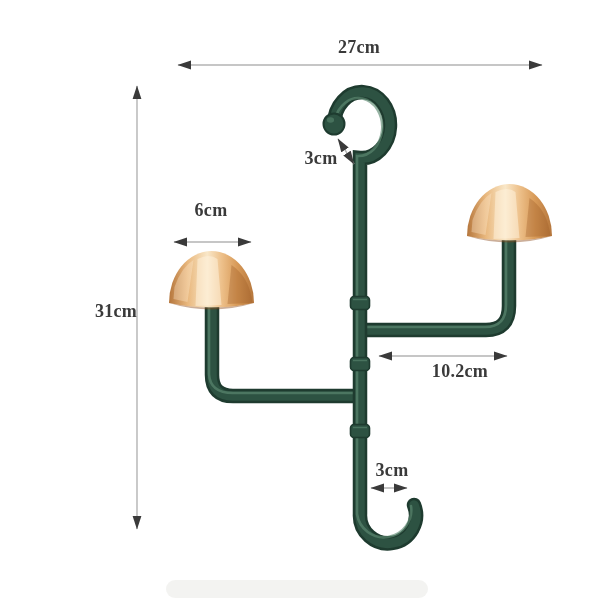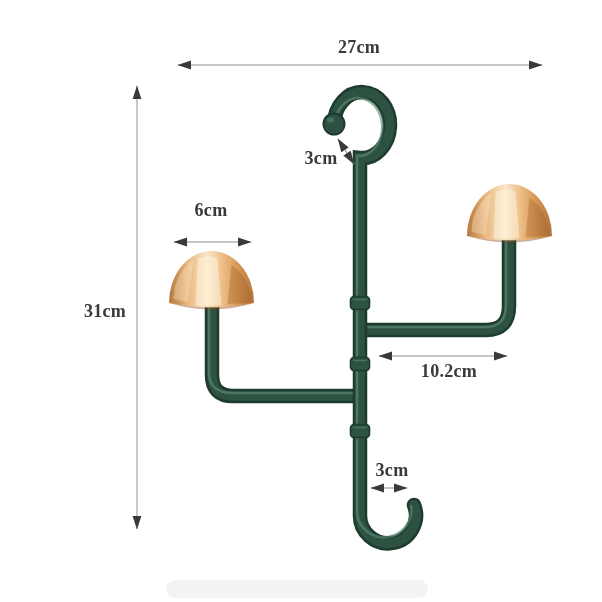--- a/index.html
+++ b/index.html
@@ -30,24 +30,24 @@
   .dim-label {
     position:absolute;
     transform:translate(-50%,-50%);
     font-size:18px; font-weight:600;
     color:var(--dim-text,#3a3a3a);
     letter-spacing:.3px;
     white-space:nowrap;
     user-select:none;
   }
   .lbl-width   { left:311px; top:47px;  }
-  .lbl-height  { left:57px;  top:311px;text-align:center; }
+  .lbl-height  { left:68px;  top:311px;text-align:center; }
   .lbl-tophook { left:273px; top:158px; }
   .lbl-knob    { left:163px; top:210px; }
-  .lbl-arm     { left:401px; top:371px; }
+  .lbl-arm     { left:412px; top:371px; }
   .lbl-bothook { left:344px; top:470px; }
 
   .shadow-band { fill:#f2f2ef; opacity:.9; }
 </style>
 </head>
 <body>
 
 <div class="stage">
 
   <svg width="602" height="602" viewBox="0 0 602 602">

